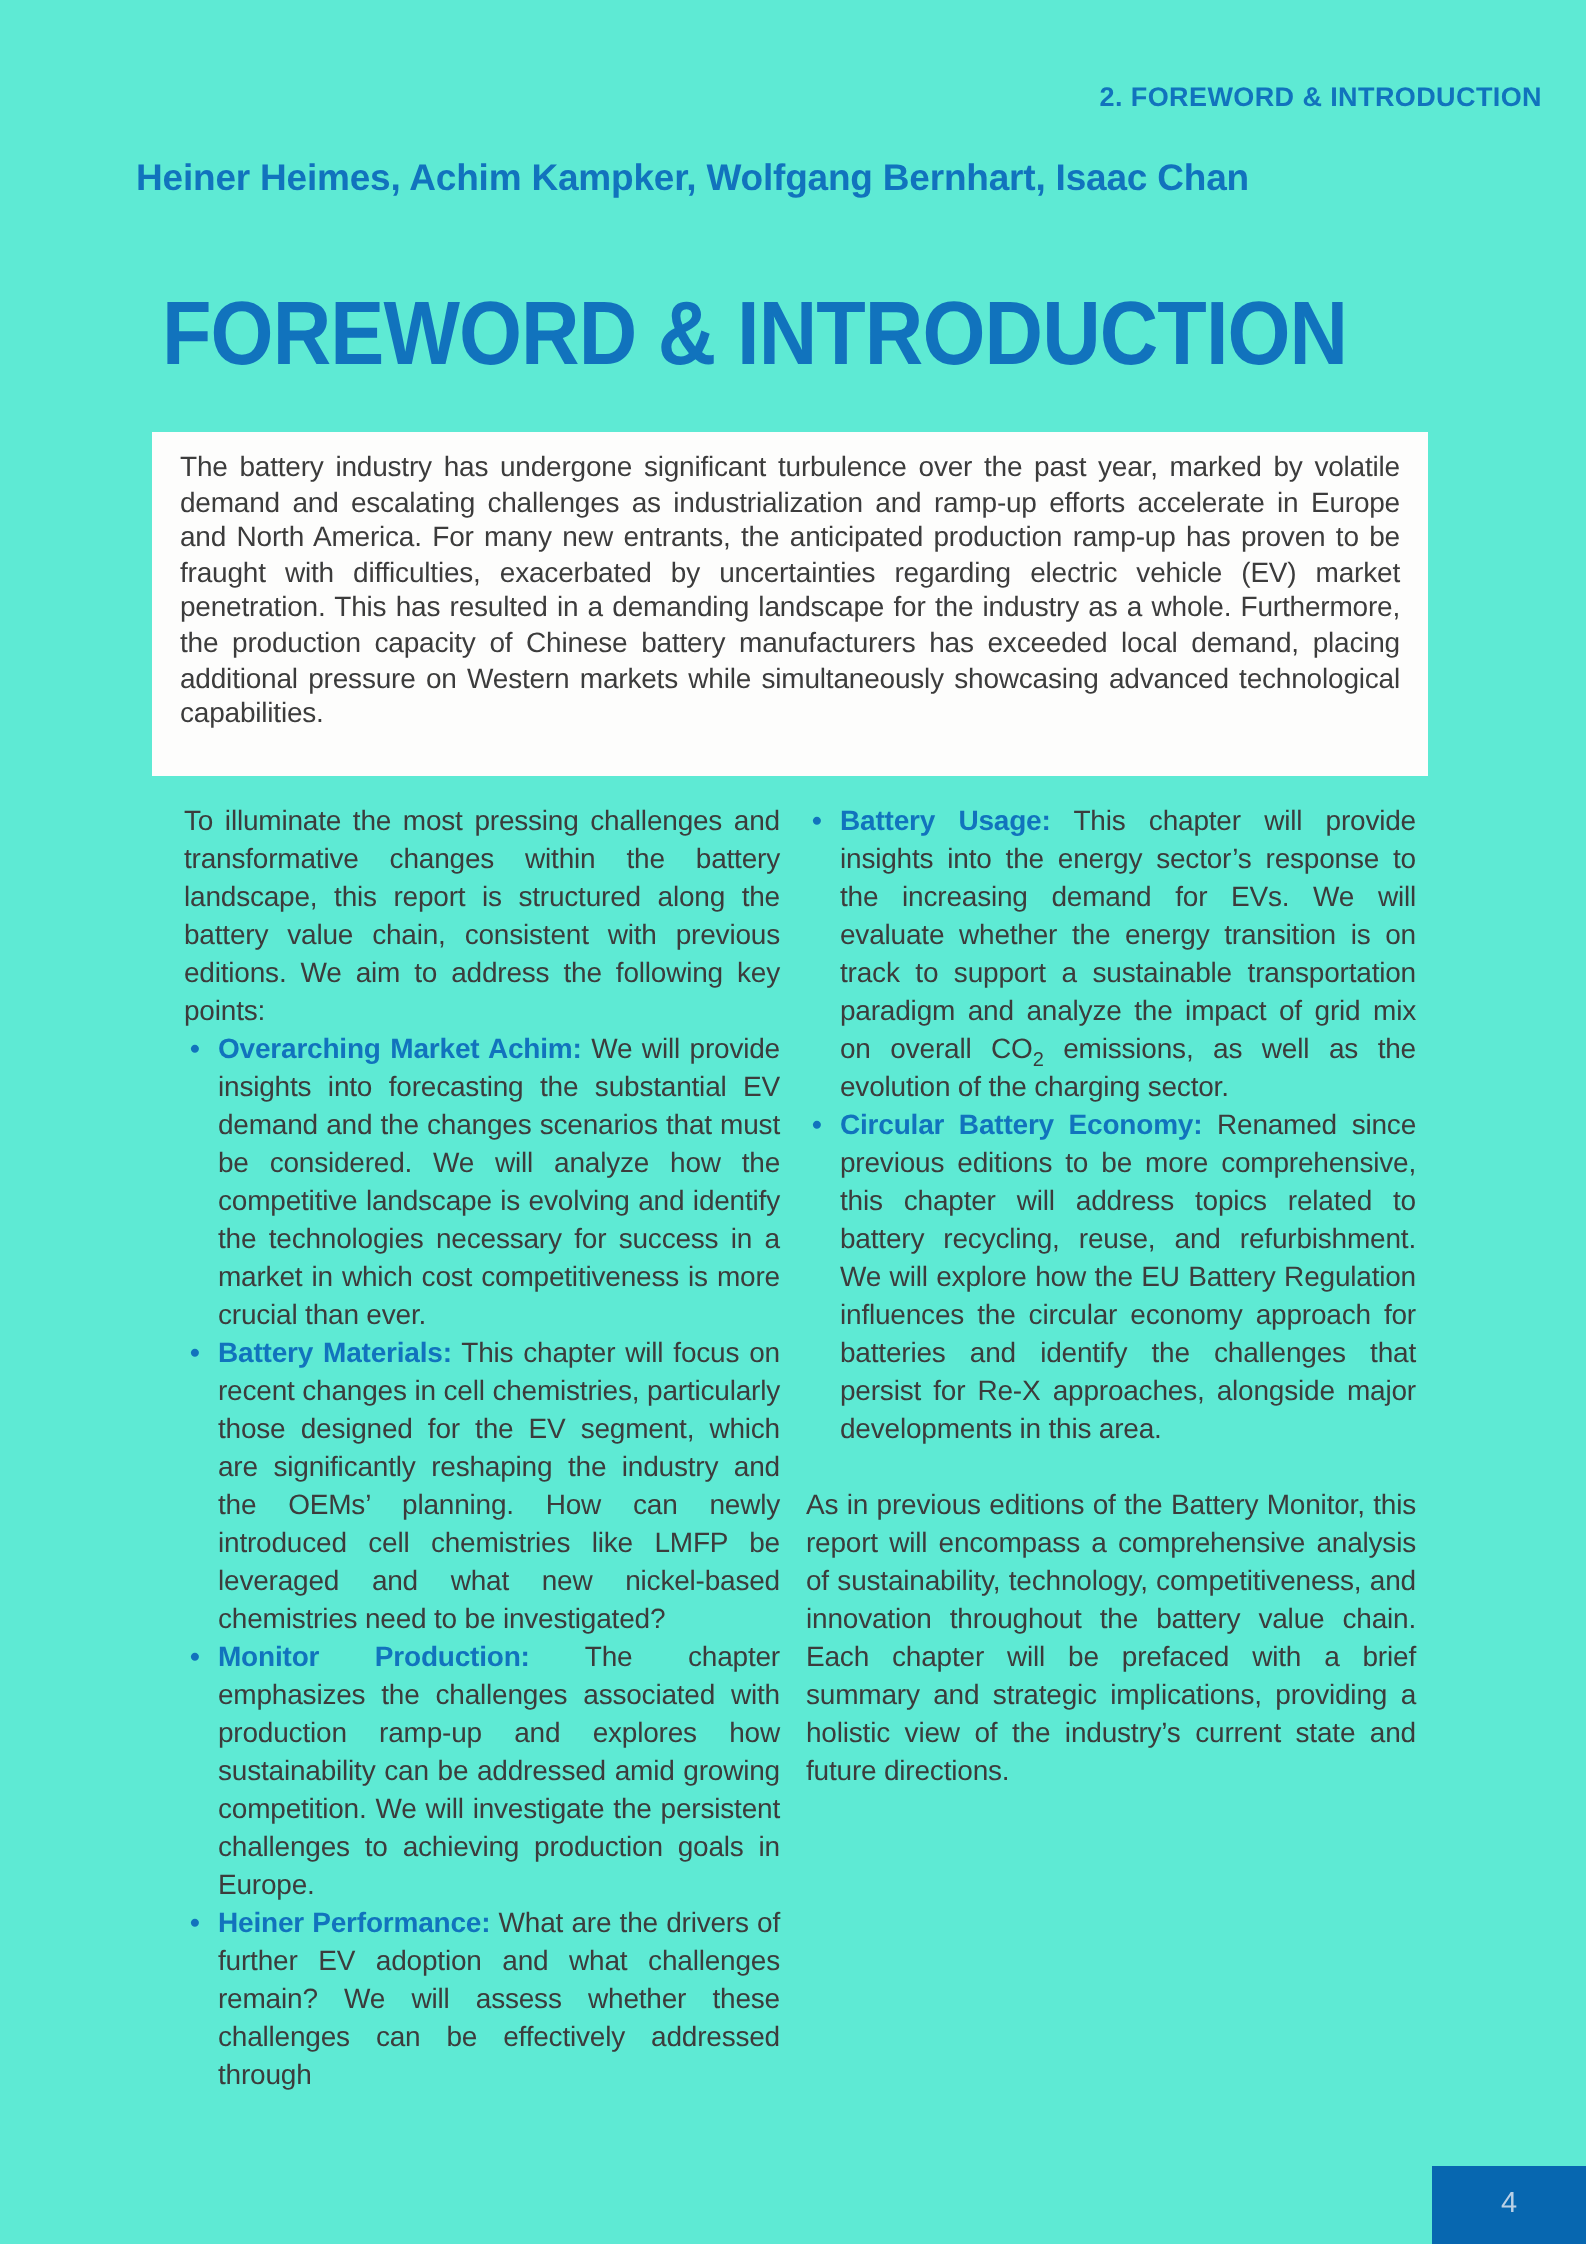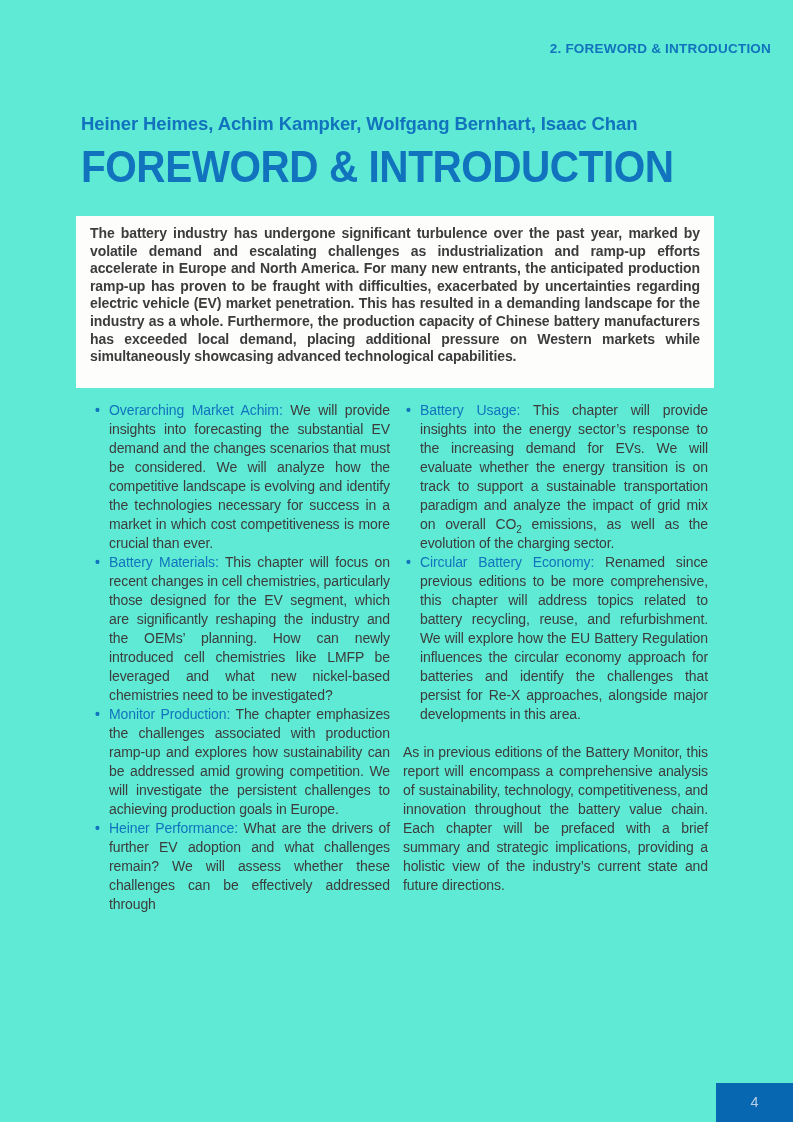--- a/index.html
+++ b/index.html
@@ -18,27 +18,26 @@
     top: 41px;
     right: 22px;
     font-size: 13.5px;
     font-weight: bold;
     color: #1173bd;
     letter-spacing: 0.2px;
   }
   .authors {
     position: absolute;
     top: 78px;
-    left: 81px;
+    left: 68px;
     font-size: 18.5px;
     font-weight: bold;
     color: #1173bd;
     letter-spacing: -0.1px;
     white-space: nowrap;
-    margin-top: 35px;
   }
   .page-title {
     position: absolute;
     top: 141px;
     left: 81px;
     font-size: 45px;
     font-weight: bold;
     color: #1173bd;
     letter-spacing: -0.5px;
     white-space: nowrap;
@@ -46,21 +45,20 @@
     transform-origin: left top;
   }
   .intro-box {
     position: absolute;
     left: 76px;
     top: 216px;
     width: 638px;
     height: 172px;
     background: #fdfdfc;
     padding: 9px 14px;
-    font-weight: bold;
   }
   .intro-box p {
     margin: 0;
     font-size: 14px;
     line-height: 17.6px;
     text-align: justify;
     color: #3c3c3c;
     letter-spacing: -0.1px;
   }
   .columns {
@@ -84,21 +82,21 @@
     position: relative;
     padding-left: 17px;
   }
   .dot {
     position: absolute;
     left: 3px;
     top: 0;
     color: #1173bd;
     font-weight: bold;
   }
-  .lbl { font-weight: normal; color: #1173bd; }
+  .lbl { font-weight: bold; color: #1173bd; }
   .continuation { padding-left: 17px; }
   .closing { margin-top: 19px !important; }
   sub { font-size: 10px; line-height: 0; }
   .footer-tab {
     position: absolute;
     right: 0;
     bottom: 0;
     width: 77px;
     height: 39px;
     background: #0767b0;
@@ -124,20 +122,21 @@
 
   <h1 class="page-title" style="margin:0;">FOREWORD &amp; INTRODUCTION</h1>
 
   <div class="intro-box">
     <p>The battery industry has undergone significant turbulence over the past year, marked by volatile demand and escalating challenges as industrialization and ramp-up efforts accelerate in Europe and North America. For many new entrants, the anticipated production ramp-up has proven to be fraught with difficulties, exacerbated by uncertainties regarding electric vehicle (EV) market penetration. This has resulted in a demanding landscape for the industry as a whole. Furthermore, the production capacity of Chinese battery manufacturers has exceeded local demand, placing additional pressure on Western markets while simultaneously showcasing advanced technological capabilities.</p>
   </div>
 
   <div class="columns">
 
     <div class="col col-left">
+      <p>To illuminate the most pressing challenges and transformative changes within the battery landscape, this report is structured along the battery value chain, consistent with previous editions. We aim to address the following key points:</p>
 
       <div class="bullet">
         <span class="dot">•</span>
         <span class="lbl">Overarching Market Achim:</span><span> We will provide insights into forecasting the substantial EV demand and the changes scenarios that must be considered. We will analyze how the competitive landscape is evolving and identify the technologies necessary for success in a market in which cost competitiveness is more crucial than ever.</span>
       </div>
 
       <div class="bullet">
         <span class="dot">•</span>
         <span class="lbl">Battery Materials:</span><span> This chapter will focus on recent changes in cell chemistries, particularly those designed for the EV segment, which are significantly reshaping the industry and the OEMs’ planning. How can newly introduced cell chemistries like LMFP be leveraged and what new nickel-based chemistries need to be investigated?</span>
       </div>

